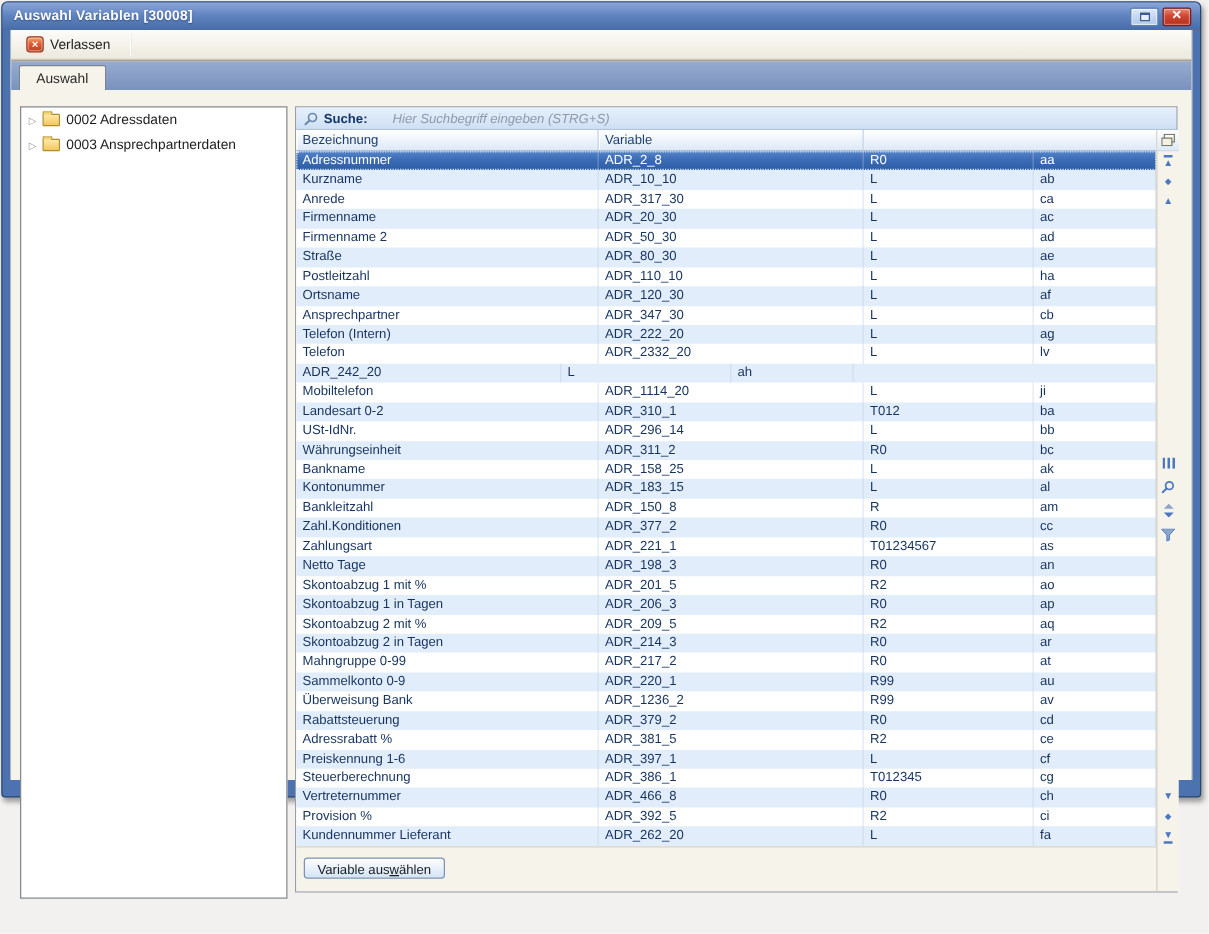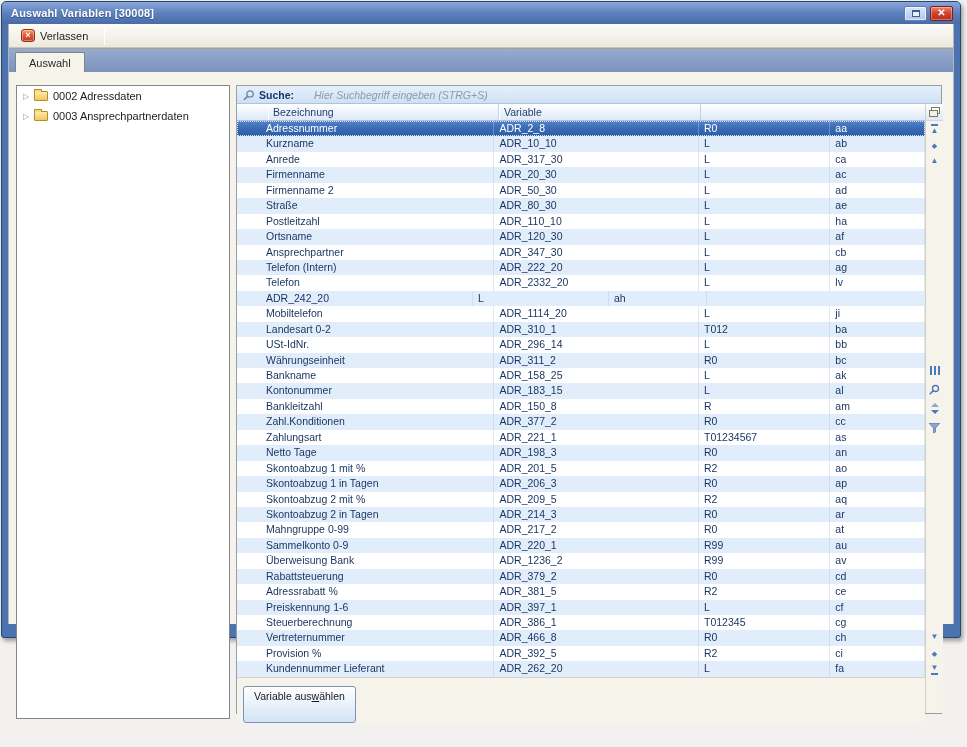--- a/index.html
+++ b/index.html
@@ -116,46 +116,46 @@
   .search-input {
     flex:1; background:transparent; border:none; outline:none;
     font-family:"Liberation Sans",sans-serif; font-size:10.5px; font-style:italic; color:#333;
   }
   .search-input::placeholder { color:#8d99ad; opacity:1; }
 
   .grid-body { flex:1; display:flex; min-height:0; }
   .table-area { width:688px; display:flex; flex-direction:column; }
 
   .thead { height:17px; display:flex; flex:0 0 auto;
-    background:linear-gradient(#ffffff,#dde9f7); border-bottom:1px solid #aebfd6;padding-left:31px; }
+    background:linear-gradient(#ffffff,#dde9f7); border-bottom:1px solid #aebfd6; }
   .th {
     font-size:10.5px; color:#1e3f72; padding:2px 0 0 5px;
     border-right:1px solid #c3d3e8; box-shadow:inset 1px 0 0 #fff;
     overflow:hidden; white-space:nowrap;
   }
   .th.dim { color:#98a4b8; font-style:italic;margin-top:40px; }
   .c0 { width:242px; } .c1 { width:212px; } .c2 { width:136px; } .c3 { width:98px; border-right:none; }
 
   .tbody { flex:0 0 auto; background:#fff; }
-  .tr { display:flex; height:15.44px; cursor:default;padding-left:24px; }
+  .tr { display:flex; height:15.44px; cursor:default; }
   .tr.alt { background:#e2edfb; }
   .td {
     font-size:10.5px; color:#16335f; padding:1px 0 0 5px;
     border-right:1px solid rgba(185,205,232,.45);
     overflow:hidden; white-space:nowrap; line-height:13px;
   }
   .tr.selected {
     background:linear-gradient(#5584c9 0%, #3c6cb4 45%, #2d5da6 100%);
     outline:1px dotted #d9e6f9; outline-offset:-1px;
   }
   .tr.selected .td { color:#fff; border-right-color:rgba(255,255,255,.25); }
 
   .table-footer { flex:1; background:#f6f3ea; border-top:1px solid #d8d3c5; padding:8px 0 0 6px; }
   .select-button {
-    display:inline-block; padding:3px 10px 20px 10px;
+    display:inline-block; padding:3px 10px 0 10px;
     background:linear-gradient(#ffffff,#e4eefa 60%, #d3e4f6);
     border:1px solid #7b94b5; border-radius:3px;
     font-family:"Liberation Sans",sans-serif; font-size:10.5px; color:#1a1a1a; cursor:default;
   }
   .select-button u { text-decoration:underline; }
 
   
   .icon-strip {
     width:18px; flex:0 0 auto; background:#f6f3ea; border-left:1px solid #d4cfc1;
     display:flex; flex-direction:column; align-items:center;

